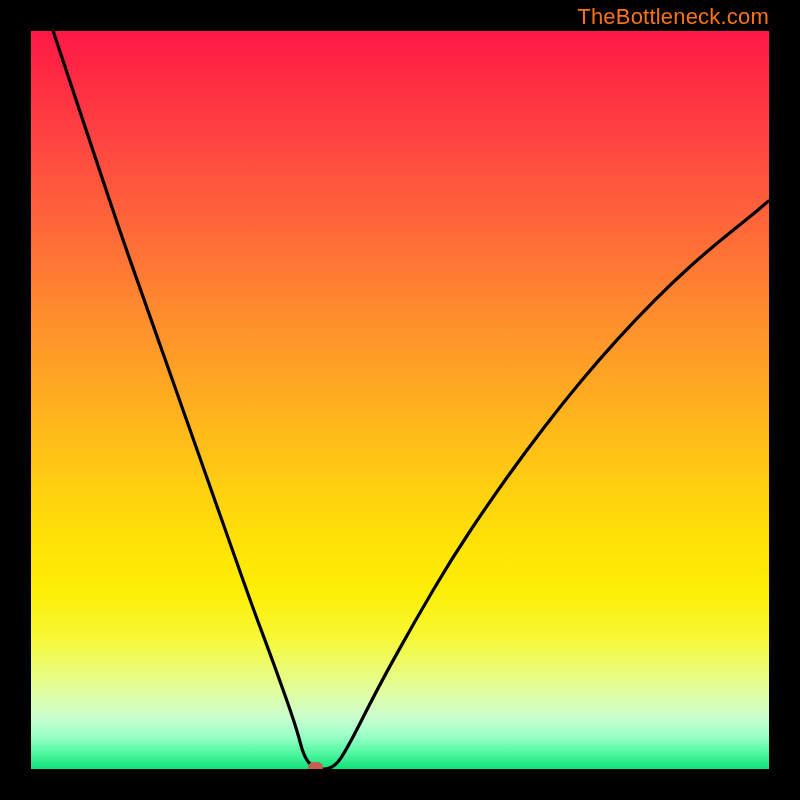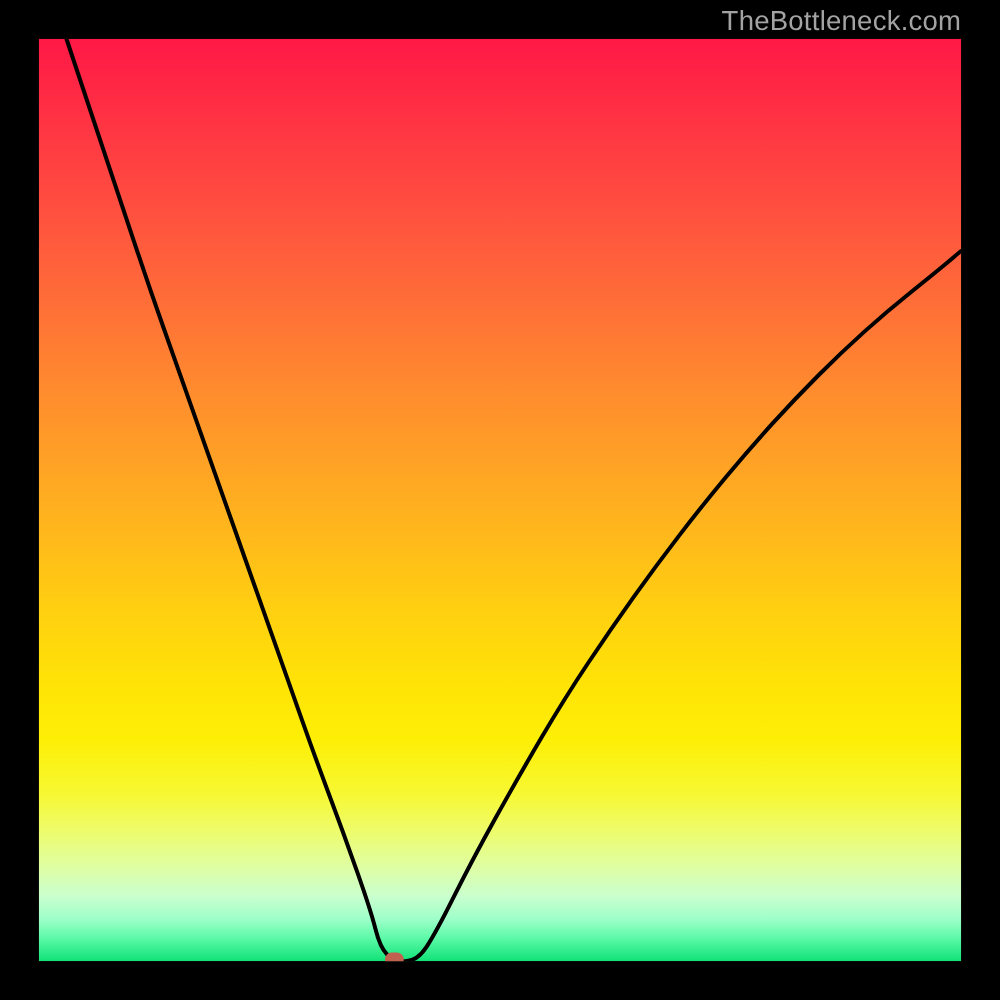--- a/index.html
+++ b/index.html
@@ -53,21 +53,21 @@
   .curve-svg {
     position: absolute;
     inset: 0;
     width: 738px;
     height: 738px;
   }
   .watermark {
     position: absolute;
     top: 4px;
     right: 31px;
-    color: #a3a3a3;
+    color: #f97316;
     font-size: 22px;
     letter-spacing: 0.2px;
     font-weight: 400;
   }
   .minimum-dot {
     position: absolute;
     width: 15px;
     height: 11px;
     background: #c1614f;
     border-radius: 6px;

